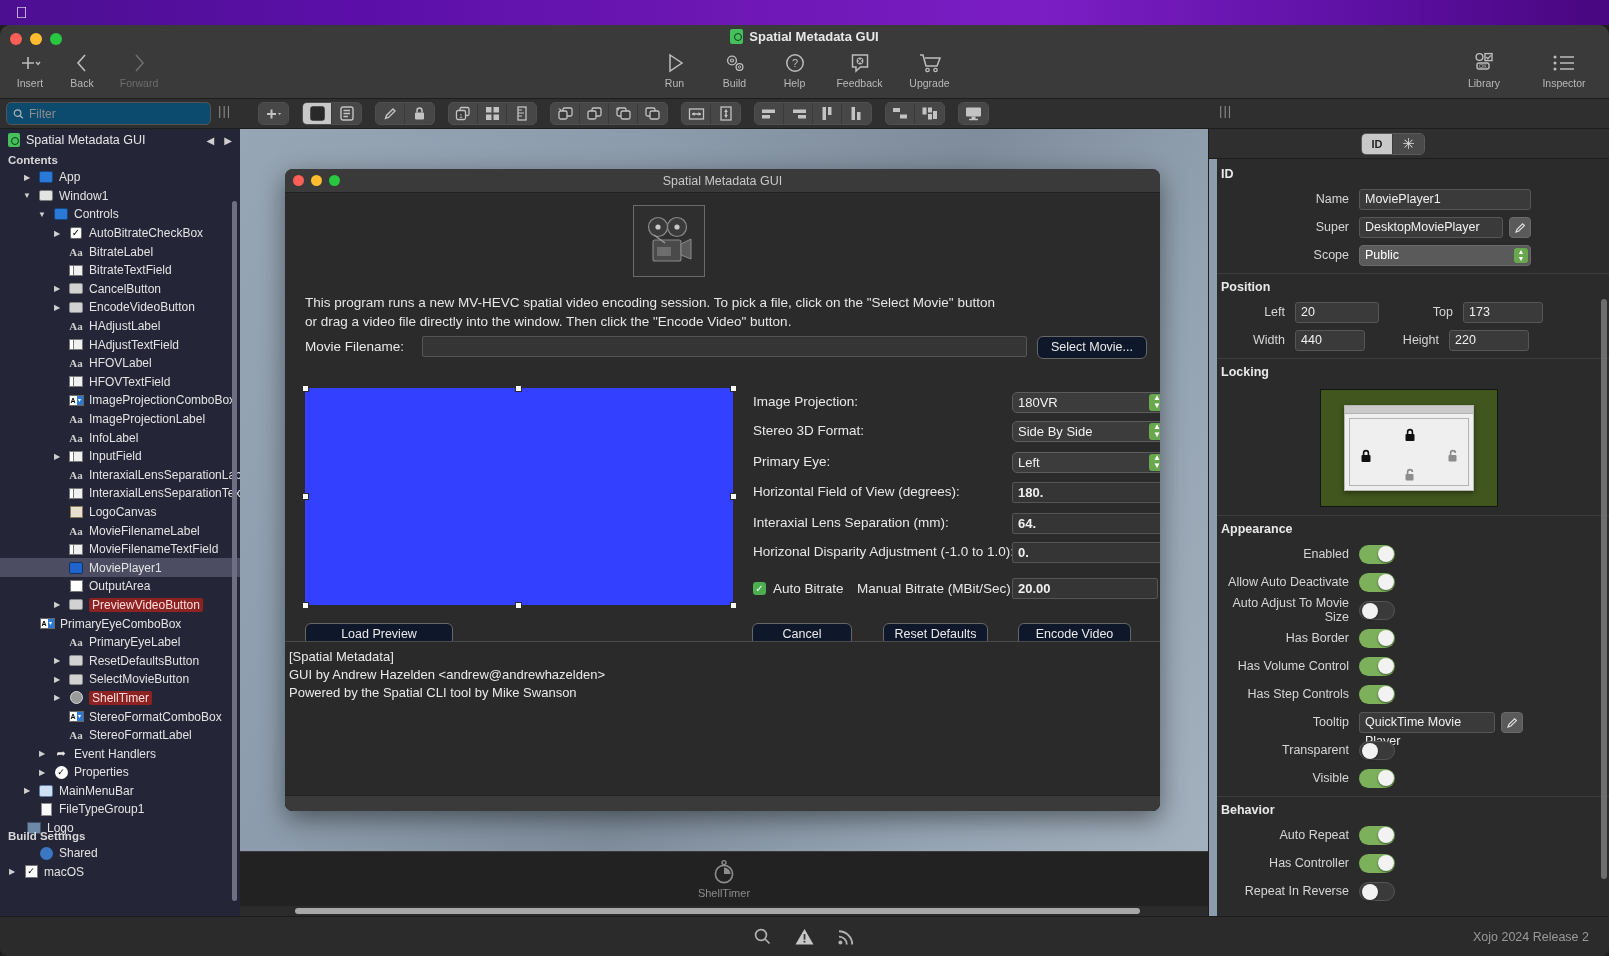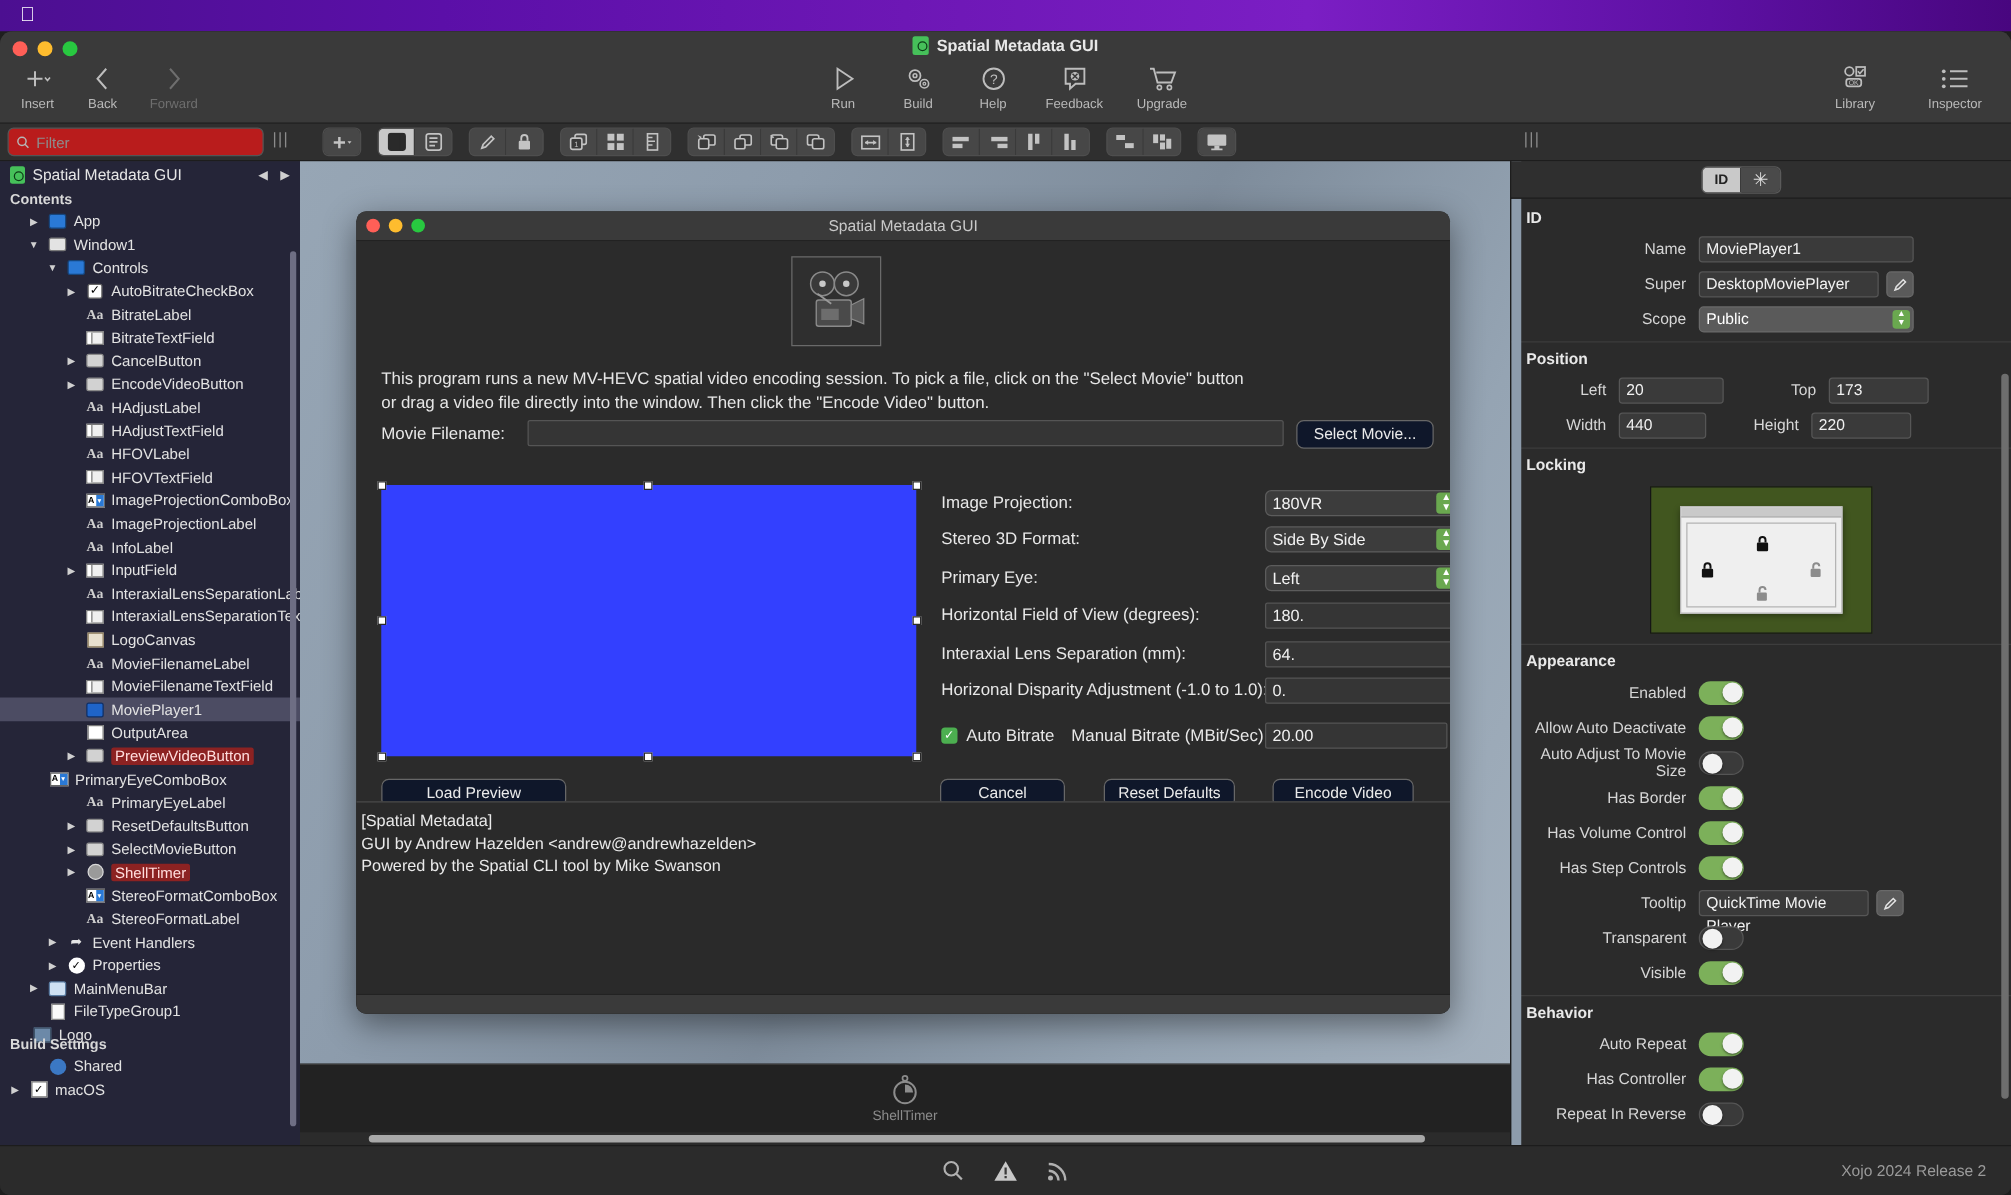--- a/index.html
+++ b/index.html
@@ -56,21 +56,21 @@
   .tbitem.dim { color:#6e6e6e; }
   .tbitem .g { height:24px; display:flex; align-items:center; justify-content:center; }
   .tbitem svg { display:block; }
 
   
   #iconbar {
     position:absolute; left:0; top:74px; width:1609px; height:30px;
     background:#2f2f2f; border-bottom:1px solid #1d1d1d;
   }
   #filterwrap { position:absolute; left:6px; top:3px; width:205px; height:23px;
-    background:#b91c1c; border:1px solid #555; border-radius:5px;
+    background:#0c4a6e; border:1px solid #555; border-radius:5px;
     display:flex; align-items:center; padding:0 6px; gap:5px; }
   #filterwrap input {
     background:transparent; border:none; outline:none; color:#ddd;
     font-family:"Liberation Sans",sans-serif; font-size:12px; width:100%;
   }
   #filterwrap input::placeholder{ color:#8d8d8d; }
   .grip { color:#8b8b8b; font-size:13px; letter-spacing:1px; user-select:none; }
 
   .seg { display:flex; height:23px; border:1px solid #4e4e4e; border-radius:5px; overflow:hidden; background:#4a4a4a; }
   .seg .b { width:29px; display:flex; align-items:center; justify-content:center;
@@ -151,21 +151,21 @@
   #infotext {
     position:absolute; left:20px; top:100px; width:840px;
     font-size:13.5px; line-height:19px; color:#e6e6e6;
   }
   .dlabel { position:absolute; font-size:13.5px; color:#e8e8e8; }
   .dfield {
     position:absolute; background:#353535; border:1px solid #555;
     border-radius:3px; height:21px; line-height:19px;
     font-size:13px; color:#f0f0f0; padding:0 5px;
   }
-  .dfield.flat { border-radius:2px; }
+  .dfield.flat { border-radius:2px;font-weight:bold; }
   .dbtn {
     position:absolute; background:#0f172a; border:1px solid #676767; border-radius:6px;
     height:23px; line-height:21px; text-align:center; font-size:12.5px; color:#eaeaea;
   }
   .dcombo {
     position:absolute; background:#3c3c3c; border:1px solid #5c5c5c; border-radius:5px;
     height:21px; line-height:19px; font-size:13px; color:#f2f2f2; padding:0 5px;
   }
   .dcombo .arrowbox{
     position:absolute; right:1px; top:1px; width:16px; height:17px;

